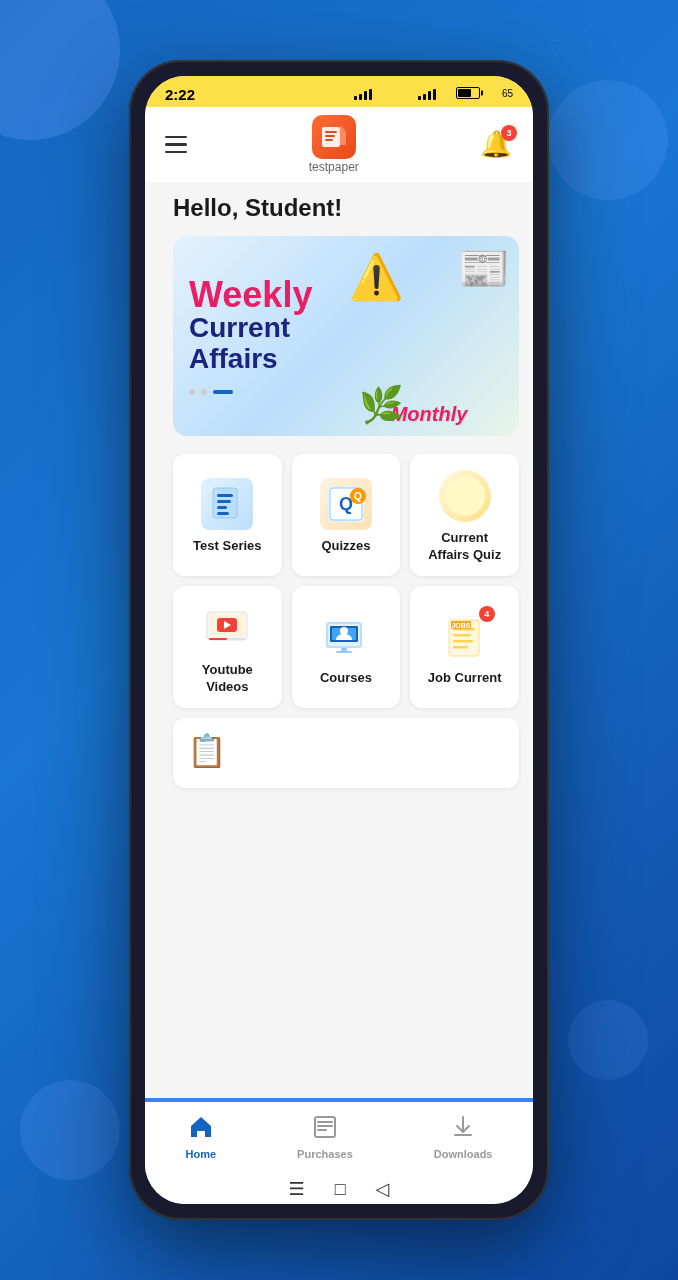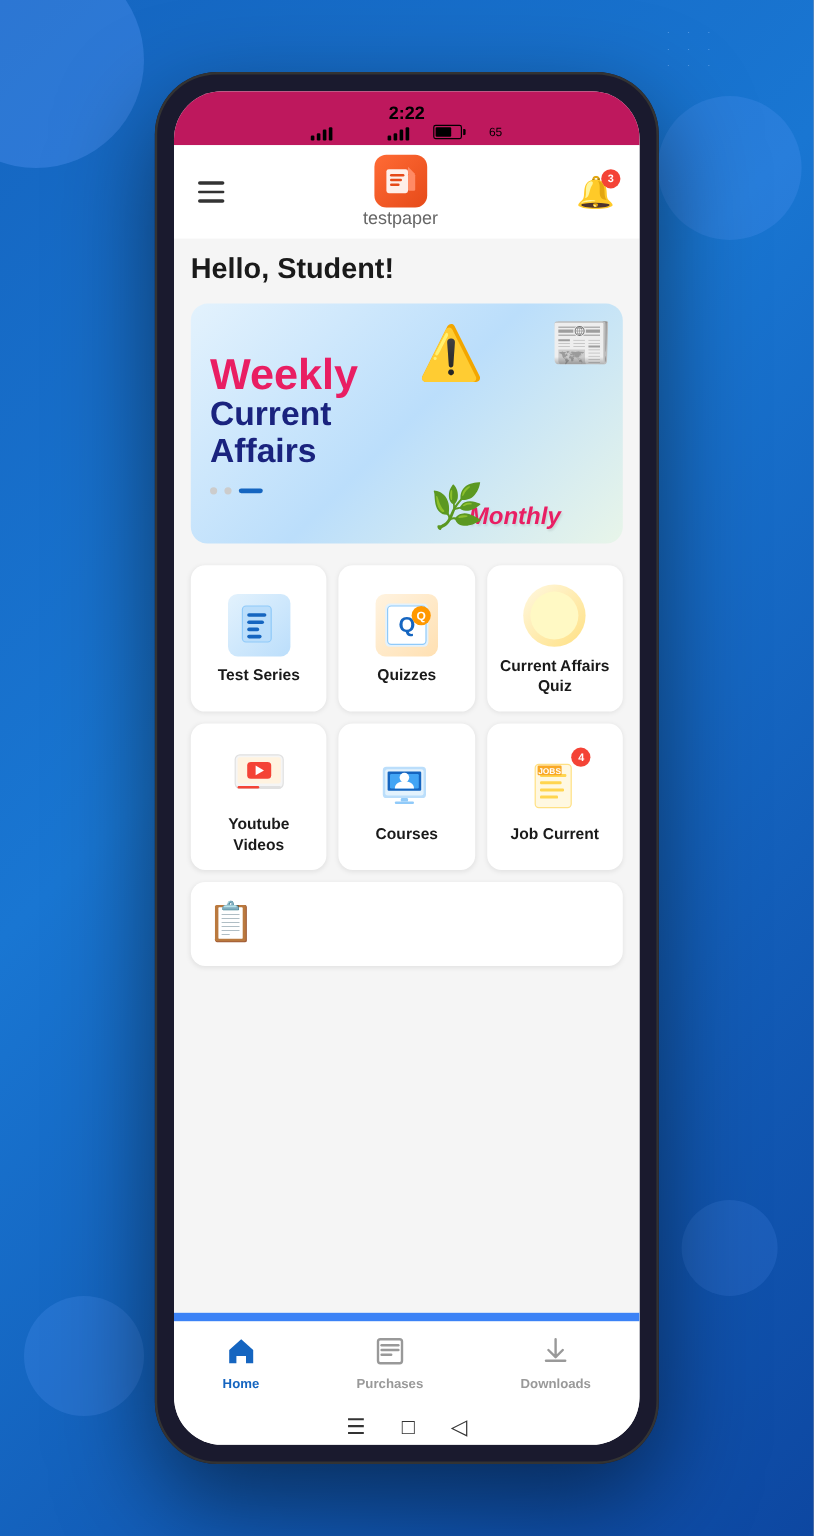--- a/index.html
+++ b/index.html
@@ -53,27 +53,26 @@
       height: 100%;
       background: #f5f5f5;
       border-radius: 40px;
       overflow: hidden;
       display: flex;
       flex-direction: column;
     }
 
     
     .status-bar {
-      background: #be185d;
+      background: #fde047;
       padding: 10px 20px 4px;
       display: flex;
-      align-items: center;
+      align-items: flex-start;
       justify-content: space-between;
       flex-shrink: 0;
-      flex-direction: column;
     }
 
     .status-time {
       font-size: 15px;
       font-weight: 600;
       color: #000;
     }
 
     .status-icons {
       display: flex;
@@ -168,21 +167,21 @@
       border-radius: 10px;
       display: flex;
       align-items: center;
       justify-content: center;
       color: white;
       font-weight: 900;
       font-size: 20px;
     }
 
     .logo-text {
-      font-size: 15px;
+      font-size: 12px;
       color: #666;
       margin-top: 1px;
     }
 
     .notification-btn {
       position: relative;
       cursor: pointer;
       padding: 4px;
     }
 
@@ -206,20 +205,21 @@
       align-items: center;
       justify-content: center;
     }
 
     
     .content-area {
       flex: 1;
       overflow-y: auto;
       background: #f5f5f5;
       padding: 12px 14px;
+      margin-left: 14px;
     }
 
     .content-area::-webkit-scrollbar { display: none; }
 
     .greeting {
       font-size: 24px;
       font-weight: 800;
       color: #1a1a1a;
       margin-bottom: 14px;
     }
@@ -411,21 +411,21 @@
       overflow: hidden;
     }
 
     
     .bottom-nav {
       background: white;
       display: flex;
       align-items: center;
       justify-content: space-around;
       padding: 8px 0 6px;
-      border-top: 7px solid #3b82f6;
+      border-top: 4px solid #3b82f6;
       flex-shrink: 0;
     }
 
     .nav-item {
       display: flex;
       flex-direction: column;
       align-items: center;
       gap: 2px;
       cursor: pointer;
       padding: 4px 16px;

